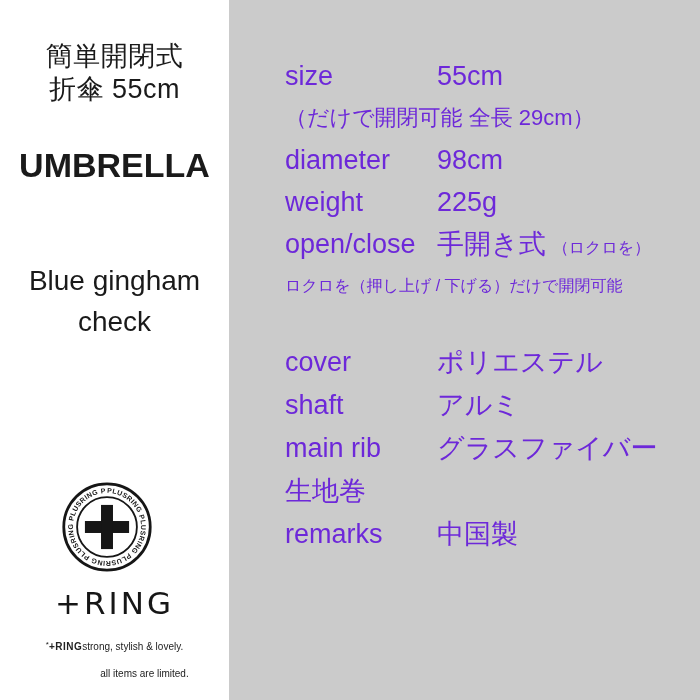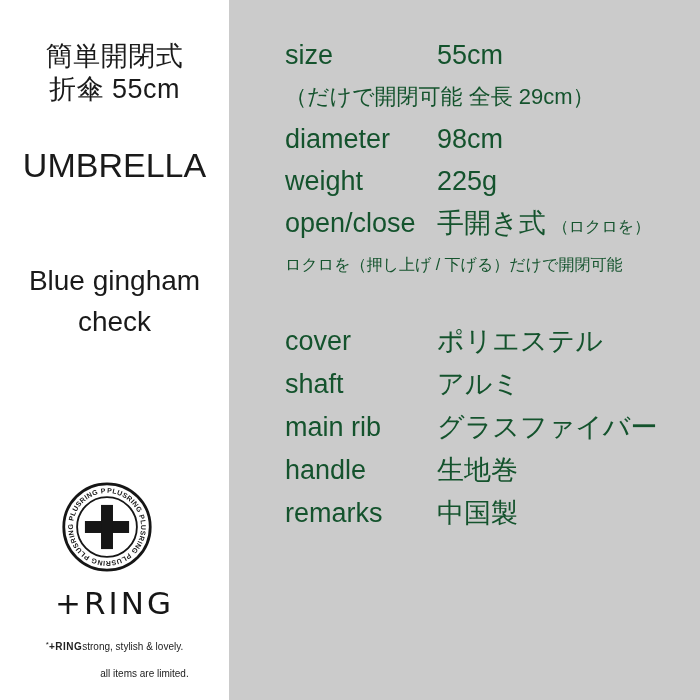--- a/index.html
+++ b/index.html
@@ -32,20 +32,21 @@
     line-height: 33px;
     letter-spacing: 0.5px;
   }
   .product-type {
     position: absolute;
     top: 148px; left: 0;
     width: 100%;
     text-align: center;
     font-size: 34px;
     line-height: 34px;
+    font-weight: bold;
   }
   .product-name {
     position: absolute;
     top: 260px; left: 0;
     width: 100%;
     text-align: center;
     font-size: 28px;
     line-height: 41px;
   }
   .stamp {
@@ -85,22 +86,22 @@
     color: #222222;
     margin-left: 30px;
   }
 
   
   .spec {
     position: absolute;
     left: 229px; top: 0;
     width: 471px; height: 700px;
     background: #cbcbcb;
-    padding: 34px 10px 0 56px;
-    color: #14532d;
+    padding: 55px 10px 0 56px;
+    color: #6d28d9;
   }
   .row {
     display: flex;
     align-items: baseline;
     height: 42px;
     line-height: 42px;
     font-size: 27px;
     white-space: nowrap;
   }
   .row.row-b { height: 43px; line-height: 43px; }
@@ -193,21 +194,20 @@
       <span class="lbl">shaft</span>
       <span class="val">アルミ</span>
     </div>
 
     <div class="row row-b">
       <span class="lbl">main rib</span>
       <span class="val">グラスファイバー</span>
     </div>
 
     <div class="row row-b">
-      <span class="lbl">handle</span>
       <span class="val">生地巻</span>
     </div>
 
     <div class="row row-b">
       <span class="lbl">remarks</span>
       <span class="val">中国製</span>
     </div>
 
   </main>
 </div>

